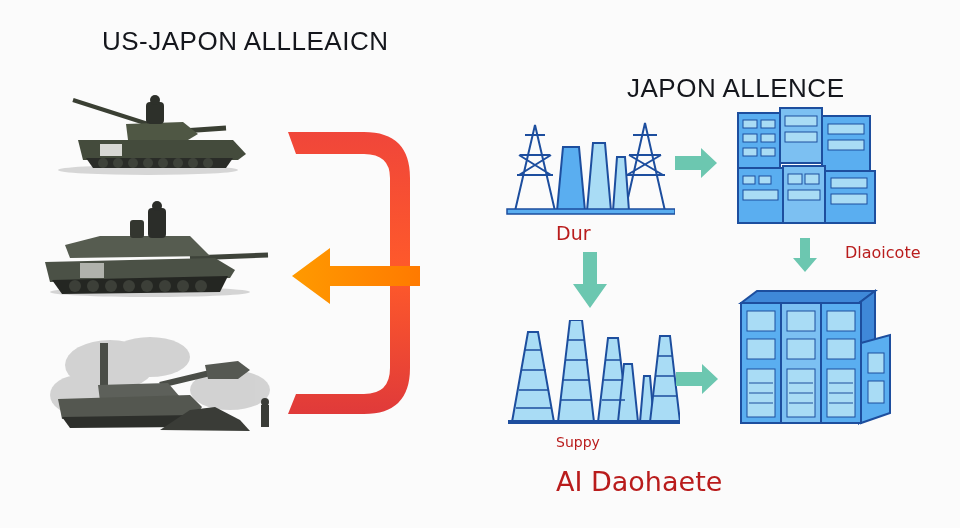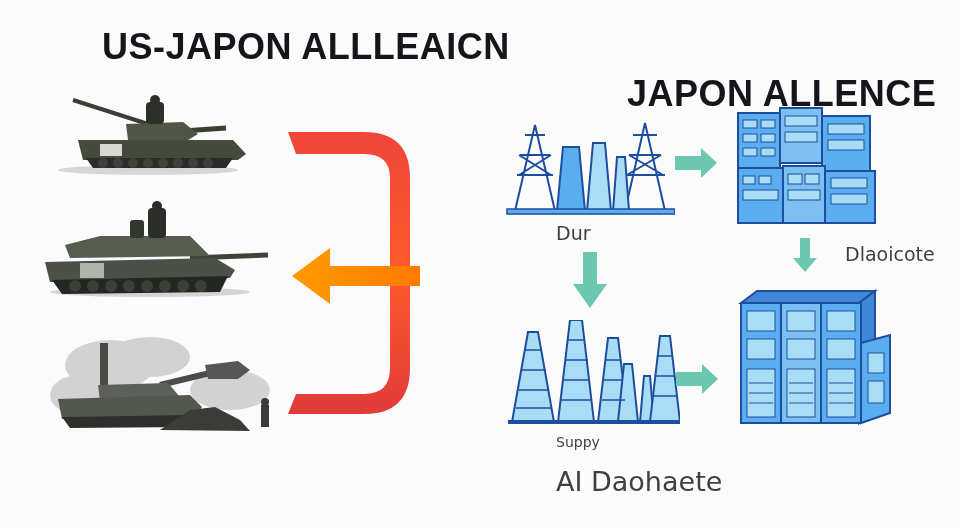--- a/index.html
+++ b/index.html
@@ -1,25 +1,25 @@
 <!DOCTYPE html>
 <html><head>
   <meta charset="utf-8">
   <style>
     html, body { margin:0; padding:0; }
     body {
       width:960px; height:528px; background:#fbfbfb; position:relative; overflow:hidden;
       font-family:"Liberation Sans", sans-serif;
     }
     .title {
-      position:absolute; font-weight:bold; color:#14161c; font-size:36px; letter-spacing:0.5px;
+      position:absolute; font-weight:normal; color:#14161c; font-size:26px; letter-spacing:0.5px;
       white-space:nowrap;
     }
     .label {
-      position:absolute; color:#404040; white-space:nowrap;
+      position:absolute; color:#b91c1c; white-space:nowrap;
       font-family:"DejaVu Sans", sans-serif;
     }
     .abs { position:absolute; }
     svg { display:block; }
   </style>
 </head>
 <body>
 
 <div class="title" style="left:102px; top:26px;">US-JAPON ALLLEAICN</div>
 
@@ -162,21 +162,21 @@
         <rect x="98" y="96" width="36" height="10"></rect>
     </g>
   </svg>
 </div>
 
 <div class="abs" style="left:793px; top:238px;">
   <svg width="24" height="34" viewBox="0 0 24 34">
       <path d="M7 0 L17 0 L17 20 L24 20 L12 34 L0 20 L7 20 Z" fill="#6cc7b0"></path>
     </svg>
 </div>
-<div class="label" style="left:845px; top:243px; font-size:19px;">Dlaoicote</div>
+<div class="label" style="left:845px; top:243px; font-size:16px;">Dlaoicote</div>
 
 <div class="abs" style="left:573px; top:252px;">
   <svg width="34" height="56" viewBox="0 0 34 56">
       <path d="M10 0 L24 0 L24 32 L34 32 L17 56 L0 32 L10 32 Z" fill="#6cc7b0"></path>
     </svg>
 </div>
 
 <div class="abs" style="left:500px; top:320px;">
   <svg width="180" height="110" viewBox="0 0 180 110">
     <g stroke="#1d4e9e" stroke-width="2" fill="#a9dcf5">

